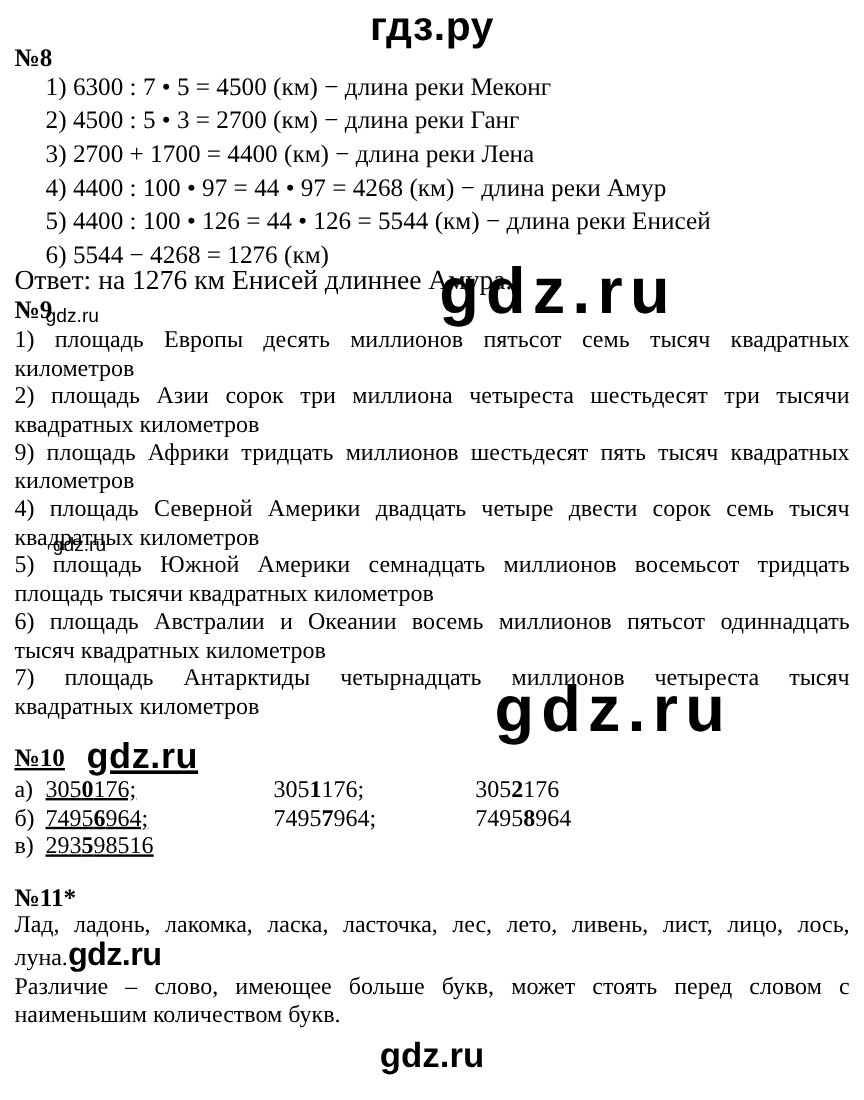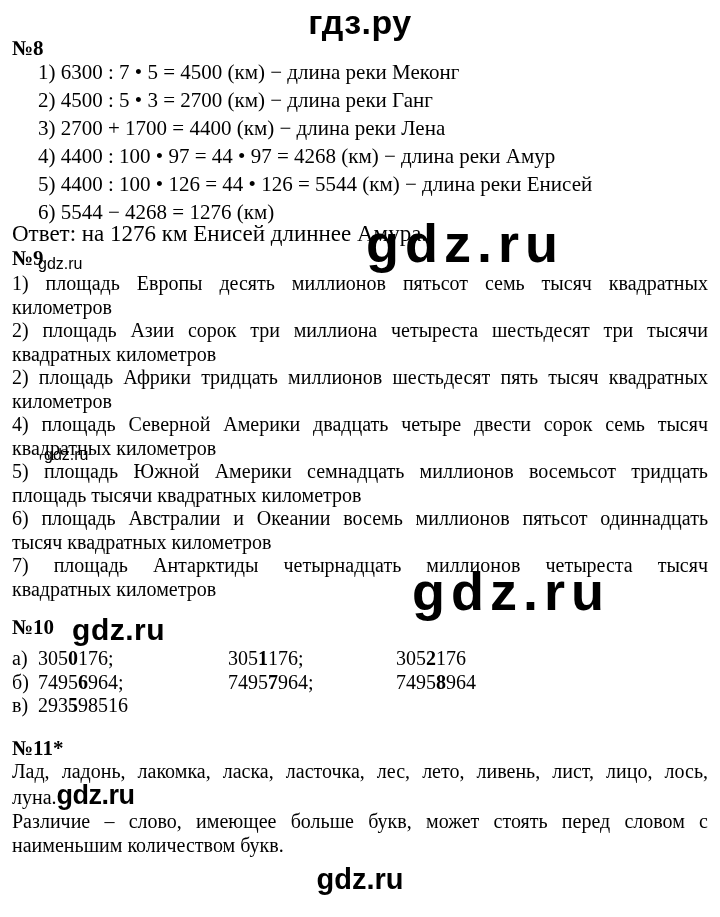--- a/index.html
+++ b/index.html
@@ -21,24 +21,24 @@
 
   .t8-title  { line-height:20px; margin-top:-6px; }
   .t8-step   { line-height:28px; font-size:21px; padding-left:26px; white-space:nowrap; }
   .t8-answer { line-height:22px; margin-top:-3px; font-size:23px; }
 
   .t9-title { line-height:20px; margin-top:3px; }
   .t9-items { margin-top:4px; }
   .t9-l1 { text-align:justify; text-align-last:justify; line-height:23.5px; font-size:20px; }
   .t9-l2 { line-height:23.5px; font-size:20px; }
 
-  .t10-head { margin-top:14px; height:32px; display:flex; align-items:flex-start; gap:18px; }
+  .t10-head { margin-top:14px; height:32px; display:flex; align-items:center; gap:18px;text-decoration:underline; }
   .t10-row  { display:flex; line-height:23.5px; font-size:20px; }
   .t10-label{ width:26px; }
-  .t10-v1   { width:190px; }
+  .t10-v1   { width:190px;text-decoration:underline; }
   .t10-v2   { width:168px; }
   .t10-row b{ font-weight:bold; }
 
   .t11-title { margin-top:19px; line-height:22px; }
   .t11-l1    { text-align:justify; text-align-last:justify; line-height:24px; font-size:20px; }
   .t11-line  { line-height:24px; font-size:20px; }
   .words2    { display:flex; align-items:baseline; line-height:24px; font-size:20px; }
 
   .wm { font-family:"Liberation Sans", sans-serif; font-weight:bold; }
   .wm-10    { font-size:30px; letter-spacing:0.5px; line-height:30px; }
@@ -76,21 +76,21 @@
       <p class="t8-answer">Ответ: на 1276 км Енисей длиннее Амура.</p>
     </div>
 
     <div>
       <div class="task-title t9-title">№9</div>
       <div class="t9-items">
         <p class="t9-l1">1) площадь Европы десять миллионов пятьсот семь тысяч квадратных</p>
         <p class="t9-l2">километров</p>
         <p class="t9-l1">2) площадь Азии сорок три миллиона четыреста шестьдесят три тысячи</p>
         <p class="t9-l2">квадратных километров</p>
-        <p class="t9-l1">2) площадь Африки тридцать миллионов шестьдесят пять тысяч квадратных</p>
+        <p class="t9-l1">9) площадь Африки тридцать миллионов шестьдесят пять тысяч квадратных</p>
         <p class="t9-l2">километров</p>
         <p class="t9-l1">4) площадь Северной Америки двадцать четыре двести сорок семь тысяч</p>
         <p class="t9-l2">квадратных километров</p>
         <p class="t9-l1">5) площадь Южной Америки семнадцать миллионов восемьсот тридцать</p>
         <p class="t9-l2">площадь тысячи квадратных километров</p>
         <p class="t9-l1">6) площадь Австралии и Океании восемь миллионов пятьсот одиннадцать</p>
         <p class="t9-l2">тысяч квадратных километров</p>
         <p class="t9-l1">7) площадь Антарктиды четырнадцать миллионов четыреста тысяч</p>
         <p class="t9-l2">квадратных километров</p>
       </div>

